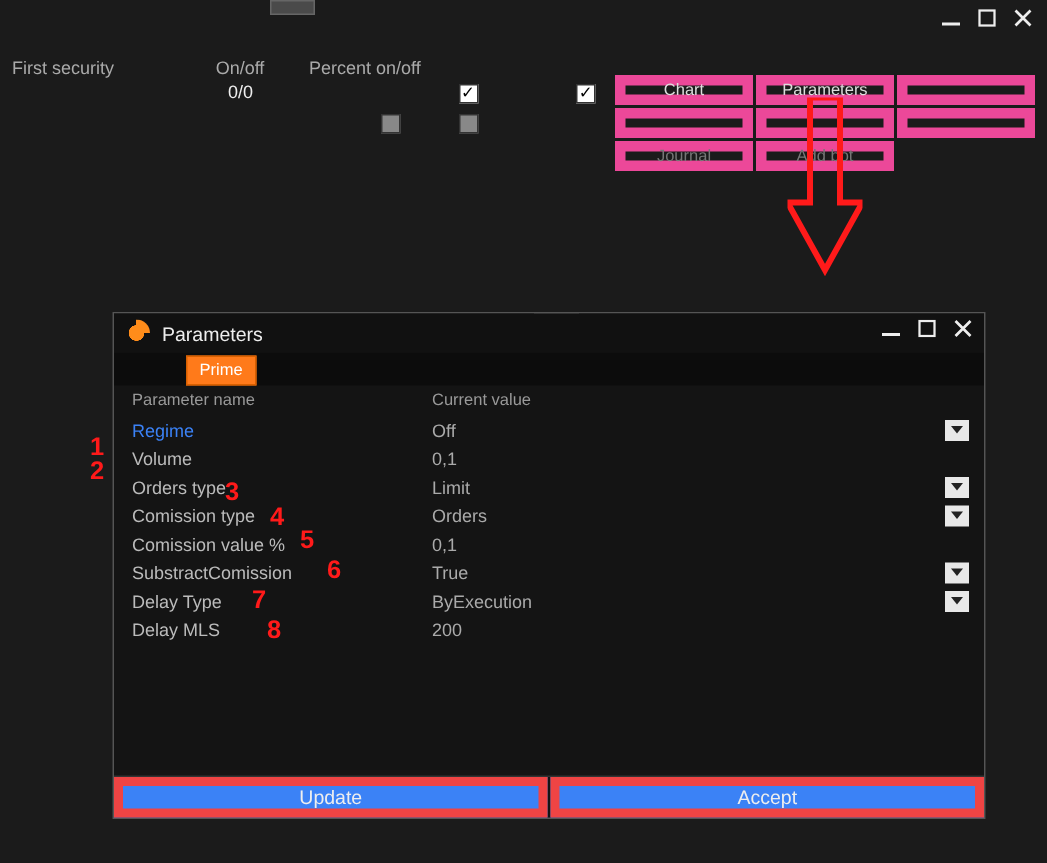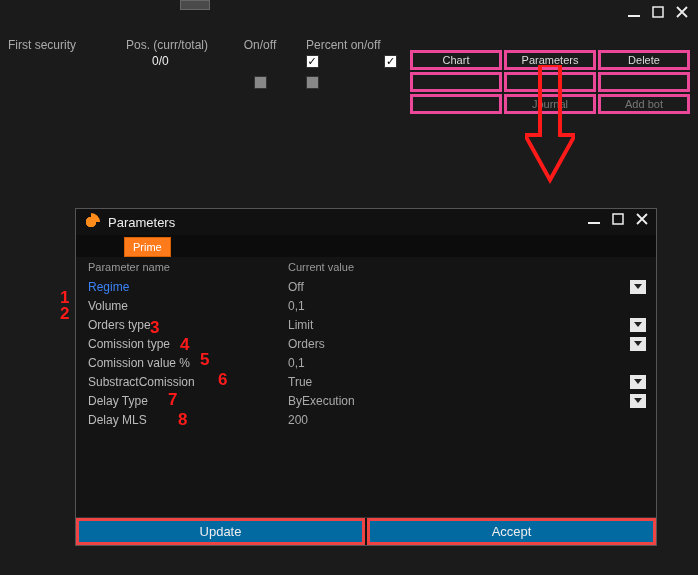--- a/index.html
+++ b/index.html
@@ -50,21 +50,21 @@
   .cbrow2 .hcol{ }
   
   .btngrid {
     position:absolute; top:50px; right:8px;
     display:grid;
     grid-template-columns: repeat(3, 92px);
     grid-auto-rows:20px;
     gap:2px;
   }
   .btngrid .gbtn{
-    border:3px solid #ec4899;
+    border:7px solid #ec4899;
     background:#1b1b1b;
     color:#ddd;
     font-size:11px;
     display:flex; align-items:center; justify-content:center;
     cursor:pointer;
   }
   .btngrid .gbtn.dim{ color:#777; }
   
   .arrow {
     position:absolute; top:65px; left:525px; width:50px; height:120px;
@@ -123,21 +123,21 @@
   .dd{
     width:16px; height:14px; background:#e8e8e8;
     display:flex; align-items:center; justify-content:center;
     cursor:pointer; margin-right:4px;
   }
   .dd::after{ content:""; border-left:4px solid transparent; border-right:4px solid transparent; border-top:5px solid #222;}
   .dlg-footer{
     height:28px; display:flex; border-top:1px solid #333;
   }
   .fbtn{
-    flex:1; background:#0369a1; border:3px solid #ef4444;
+    flex:1; background:#3b82f6; border:6px solid #ef4444;
     color:#eee; display:flex; align-items:center; justify-content:center;
     cursor:pointer; font-size:13px;
   }
   .fbtn + .fbtn{ margin-left:2px;}
   
   .ann{
     position:absolute; color:#ff1a1a; font-weight:bold; font-size:17px;
     pointer-events:none; font-family: Arial, sans-serif;
   }
 </style>
@@ -152,41 +152,39 @@
   <div class="wc"><svg viewBox="0 0 12 12">
         <rect x="1" y="1" width="10" height="10" fill="none" stroke="#eee" stroke-width="1.5"></rect>
       </svg></div>
   <div class="wc"><svg viewBox="0 0 12 12">
         <path d="M1 1 L11 11 M11 1 L1 11" stroke="#eee" stroke-width="1.8"></path>
       </svg></div>
 </div>
 
 <div class="hdr">
   <div class="hcol c1">First security</div>
-  <div class="hcol c2">Pos. (curr/total)</div>
   <div class="hcol c3">On/off</div>
   <div class="hcol c4">Percent on/off</div>
 </div>
 <div class="valrow">
   <div class="hcol c1"></div>
   <div class="hcol c2">0/0</div>
   <div class="hcol c3"><span class="cb checked"></span></div>
   <div class="hcol c4"><span class="cb checked"></span></div>
 </div>
 <div class="cbrow2">
   <div class="hcol c1"></div>
   <div class="hcol c2"></div>
   <div class="hcol c3"><span class="cb" style="background:#888"></span></div>
   <div class="hcol c4"><span class="cb" style="background:#888"></span></div>
 </div>
 
 <div class="btngrid">
   <div class="gbtn">Chart</div>
   <div class="gbtn">Parameters</div>
-  <div class="gbtn">Delete</div>
   <div class="gbtn"></div>
   <div class="gbtn"></div>
   <div class="gbtn"></div>
   <div class="gbtn"></div>
   <div class="gbtn dim">Journal</div>
   <div class="gbtn dim">Add bot</div>
 </div>
 
 <svg class="arrow" viewBox="0 0 50 120">
   <path d="M15 0 L35 0 L35 70 L50 70 L25 115 L0 70 L15 70 Z" fill="none" stroke="#ff1a1a" stroke-width="4"></path>

